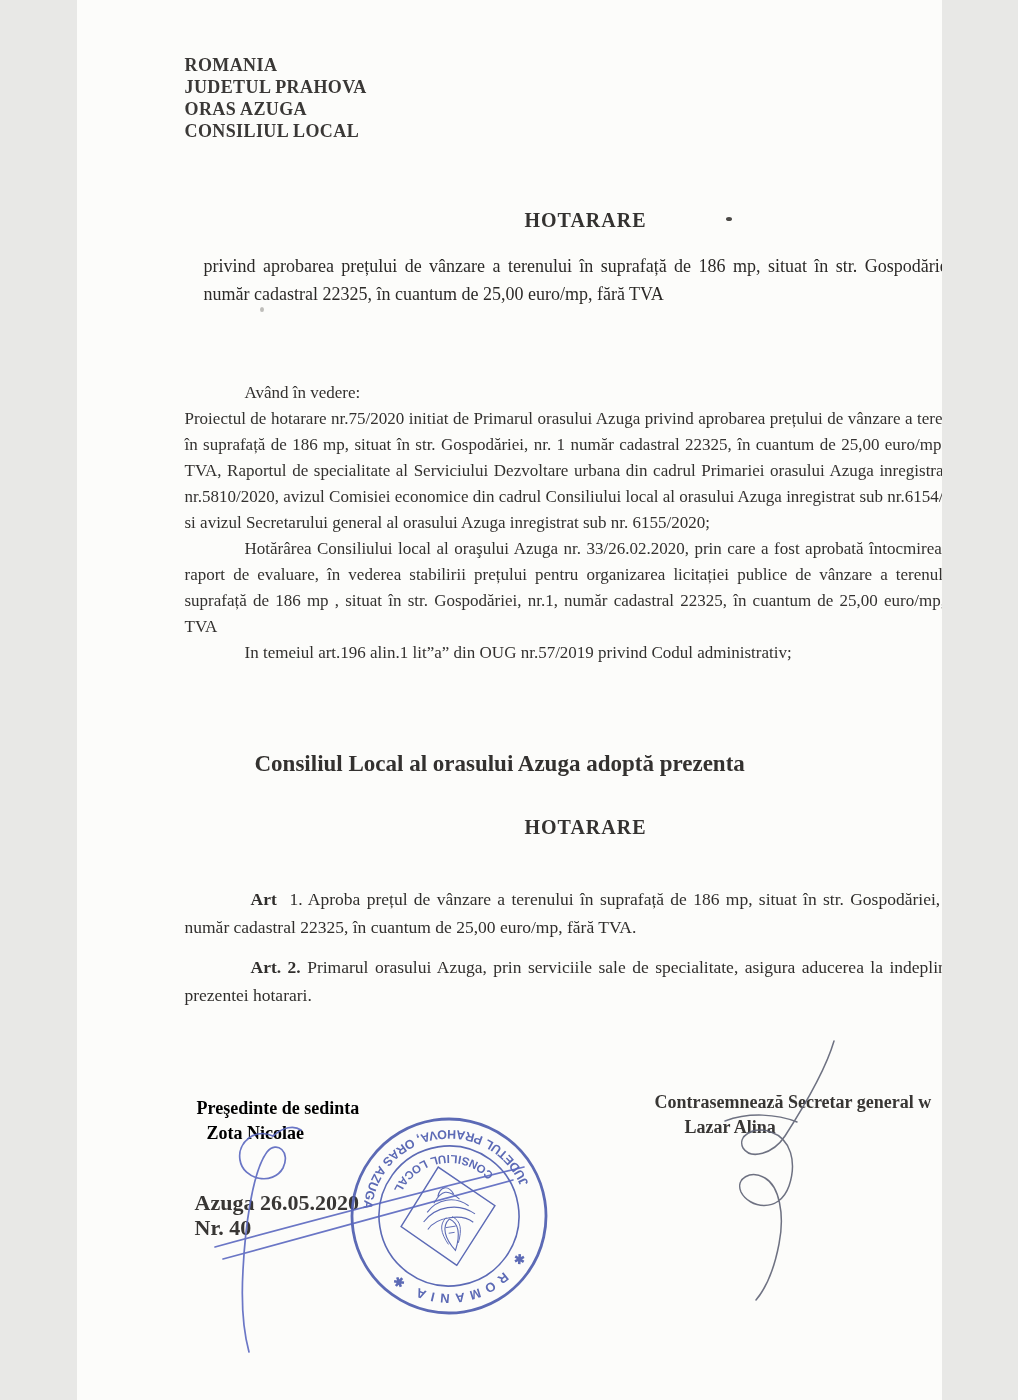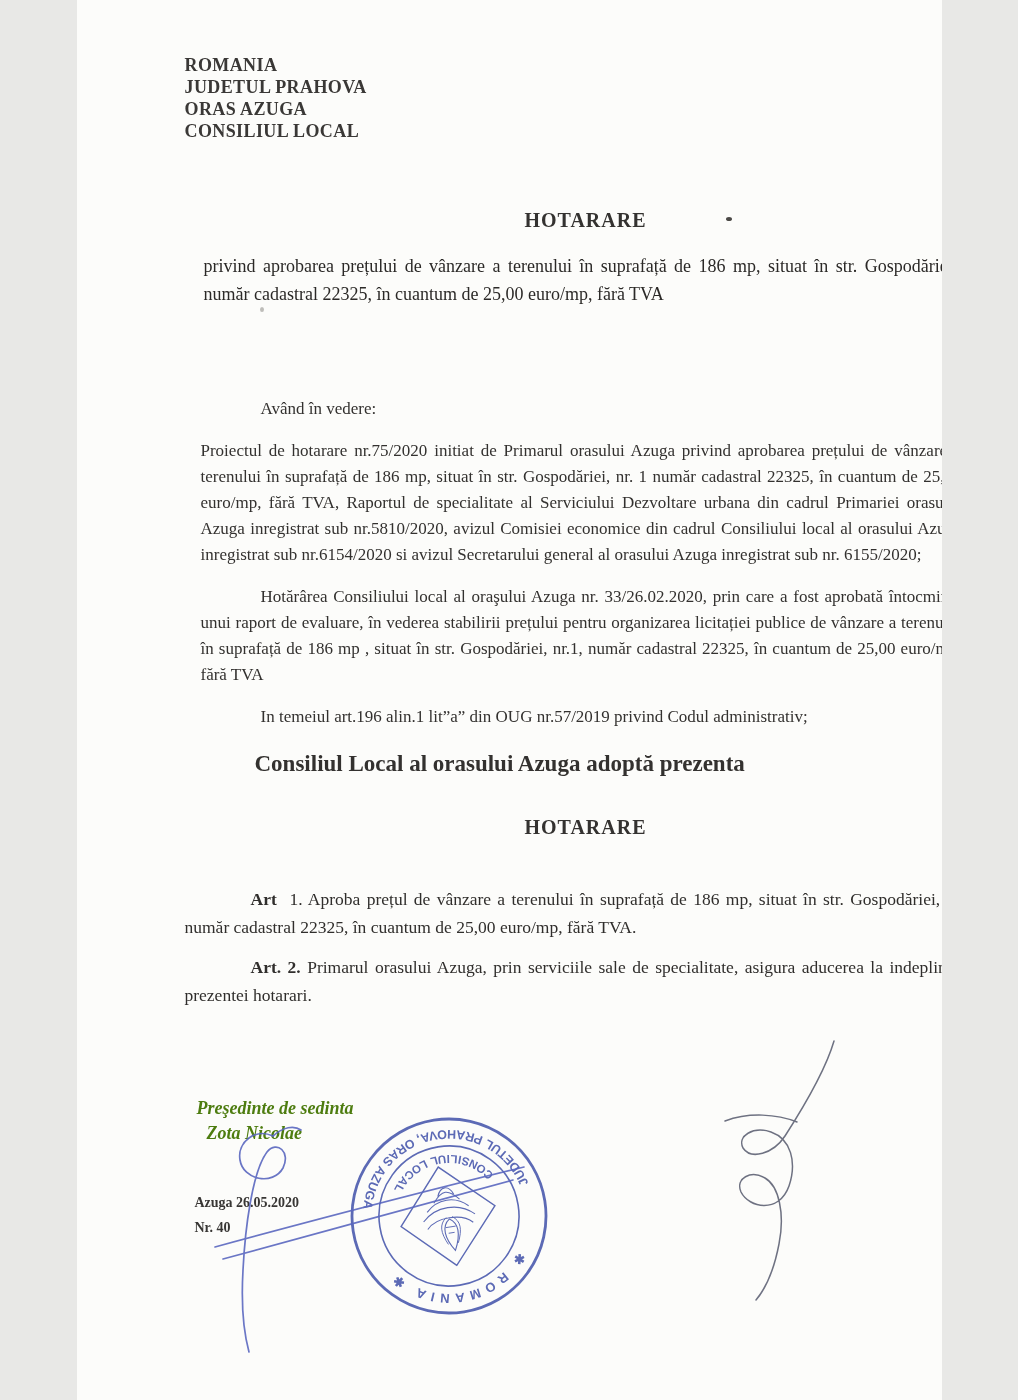--- a/index.html
+++ b/index.html
@@ -20,45 +20,45 @@
   }
   .subtitle {
     position:absolute; left:107px; top:235px; width:796px;
     font-size:18px; line-height:27.5px; text-align:justify;
     font-weight:500; color:#2b2927;margin-left:20px;
   }
   .preamble {
     position:absolute; left:108px; top:380px; width:793px;
     font-size:17px; line-height:26px; text-align:justify; color:#33312f;
   }
-  .preamble p { margin:16px; }
+  .preamble p { margin:0; }
   .tindent { text-indent:60px; }
   .adoption {
     position:absolute; left:178px; top:751px;
     font-size:23px; font-weight:bold; color:#33312f;text-align:right;
   }
   .decision-title {
     position:absolute; left:0; top:816px; width:1018px; text-align:center;
     font-weight:bold; font-size:20px; letter-spacing:1px; color:#343230;
   }
   .article {
     position:absolute; left:108px; width:795px; margin:0;
     font-size:17.5px; line-height:27.5px; text-align:justify;
     text-indent:66px; color:#302e2c;font-family:Liberation Serif, serif;
   }
   .art1 { top:886px; }
   .art2 { top:954px; }
   .sig-left {
     position:absolute; left:120px; top:1096px;
-    font-size:18px; font-weight:bold; line-height:25px; color:#4d7c0f;font-style:italic;
+    font-size:18px; font-weight:bold; line-height:25px; color:#000000;
   }
   .sig-left .name { padding-left:10px; }
   .sig-date {
     position:absolute; left:118px; top:1190px;
-    font-size:14px; font-weight:bold; line-height:25px; color:#383634;
+    font-size:22px; font-weight:bold; line-height:25px; color:#383634;
   }
   .sig-right {
     position:absolute; left:578px; top:1090px;
     font-size:18px; font-weight:bold; line-height:25px; color:#383634;
   }
   .sig-right .name { padding-left:30px; }
   .stamp { position:absolute; left:269px; top:1113px; }
   .ink-overlay { position:absolute; left:0; top:0; pointer-events:none; }
   .artifact { position:absolute; }
   .dot-artifact {
@@ -112,20 +112,24 @@
   <div class="sig-left">
     <div>Preşedinte de sedinta</div>
     <div class="name">Zota Nicolae</div>
   </div>
 
   <div class="sig-date">
     <div>Azuga 26.05.2020</div>
     <div>Nr. 40</div>
   </div>
 
+  <div class="sig-right">
+    <div>Contrasemnează Secretar general w</div>
+    <div class="name">Lazar Alina</div>
+  </div>
 
   <svg class="stamp" width="206" height="206" viewBox="0 0 206 206">
     <defs>
       <path id="arcTop" d="M 25,103 A 78,78 0 0 1 181,103"></path>
       <path id="arcBottom" d="M 17,103 A 86,86 0 0 0 189,103"></path>
       <path id="arcInner" d="M 42,103 A 61,61 0 0 0 164,103"></path>
     </defs>
     <g transform="rotate(171 103 103)" opacity="0.88">
       <circle cx="103" cy="103" r="97" fill="none" stroke="#4656ac" stroke-width="2.8"></circle>
       <circle cx="103" cy="103" r="70" fill="none" stroke="#4656ac" stroke-width="1.6"></circle>

